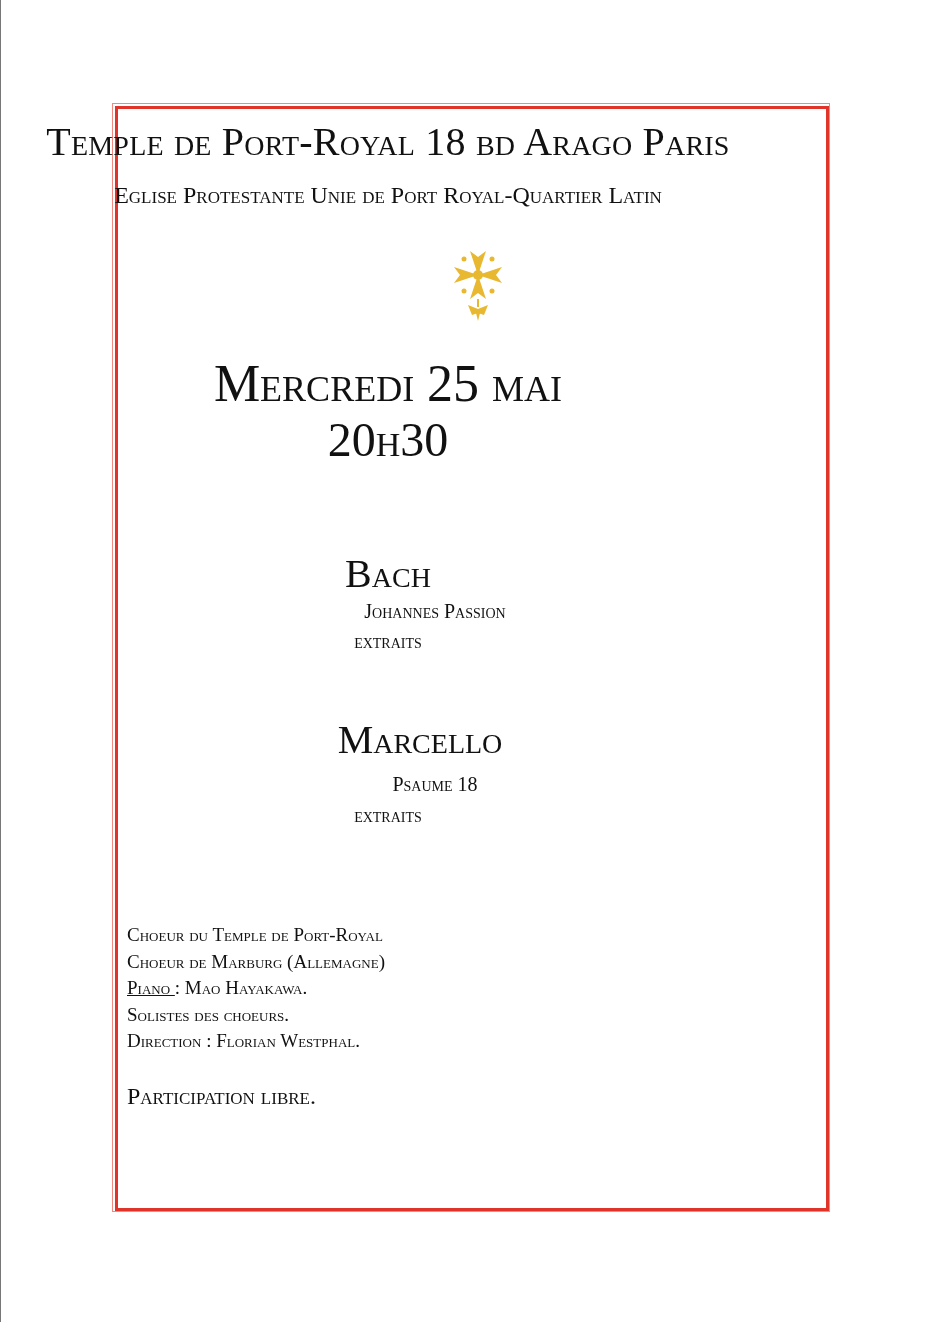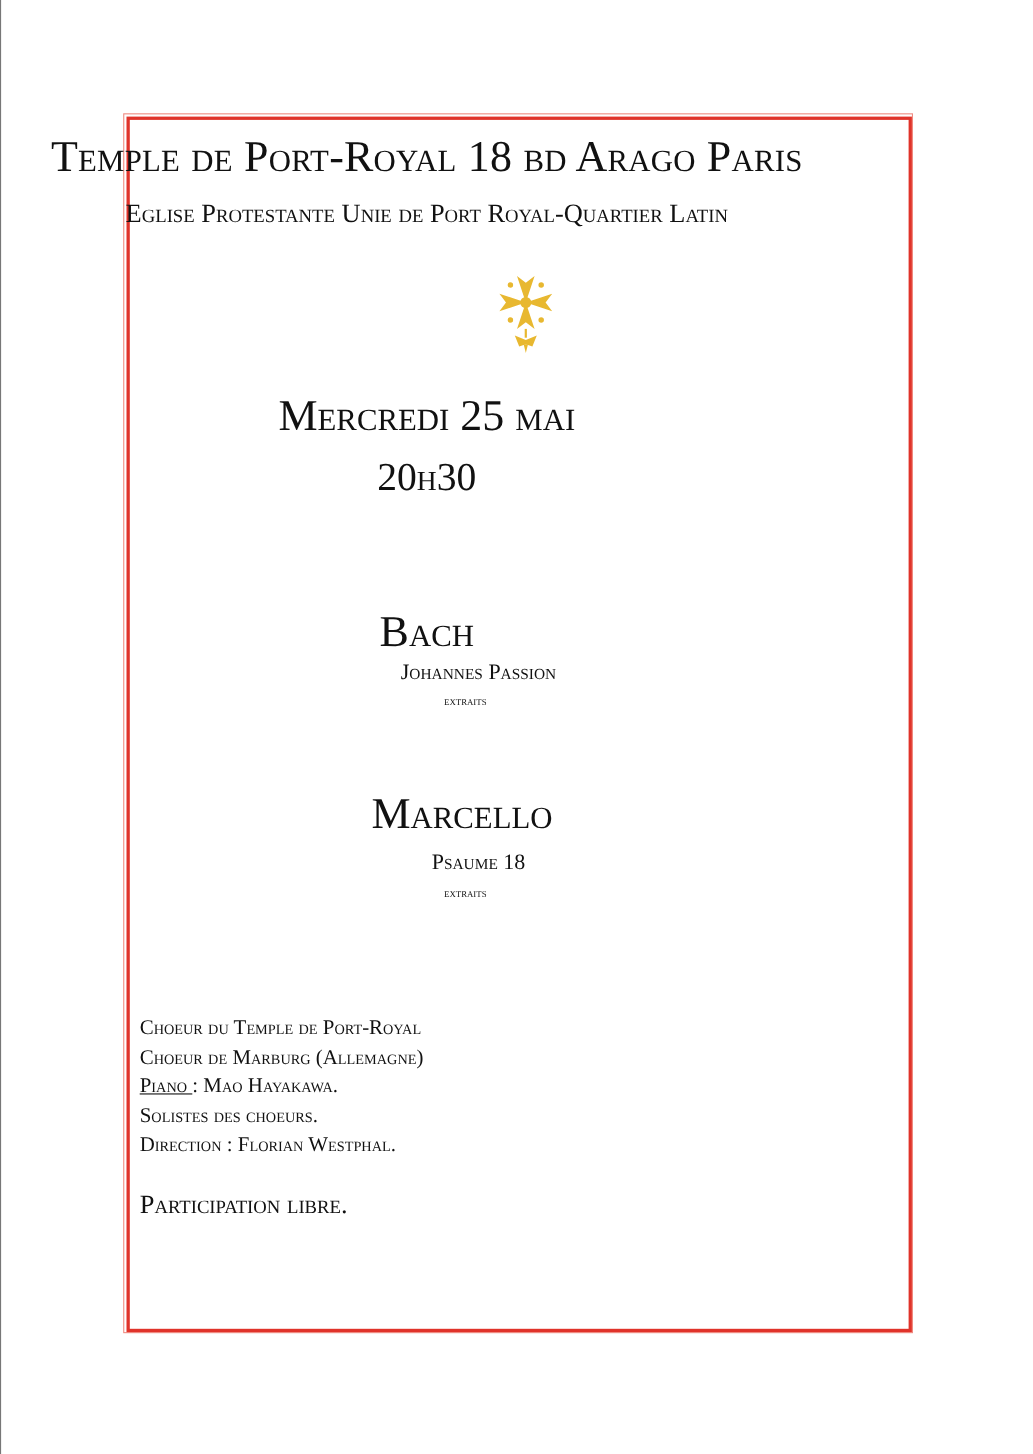--- a/index.html
+++ b/index.html
@@ -8,25 +8,25 @@
   .page-edge { position:absolute; left:0; top:0; width:1px; height:1322px; background:#777; }
   .frame-outer { position:absolute; left:112px; top:103px; width:716px; height:1107px;
                  border:1px solid #f08a80; }
   .frame-inner { position:absolute; left:115px; top:106px; width:708px; height:1099px;
                  border:3px solid #e0332a; }
   .sc { font-variant: small-caps; }
   .center { position:absolute; left:0; width:776px; text-align:center; }
   .title { top:118px; font-size:40px; letter-spacing:0.2px; }
   .subtitle { top:182px; font-size:24px; }
   .cross { position:absolute; left:448px; top:245px; width:60px; height:80px; }
-  .date { top:354px; font-size:40px; }
-  .time { top:412px; font-size:36px;font-family:Liberation Serif, serif; }
+  .date { top:354px; font-size:52px; }
+  .time { top:412px; font-size:48px;font-family:Liberation Serif, serif; }
   .composer { font-size:40px; }
   .work { font-size:20px;margin-left:47px; }
-  .extr { font-size:12px;margin-left:35px; }
+  .extr { font-size:20px; }
   .credits { position:absolute; left:127px; top:922px; font-size:19px; line-height:26.5px; }
   .credits .line { white-space:nowrap; }
   .credits .big { font-size:24px; line-height:30px; }
   .u { text-decoration:underline; }
 </style>
 </head>
 <body>
 
 <div class="page-edge"></div>
 <div class="frame-outer"></div>

